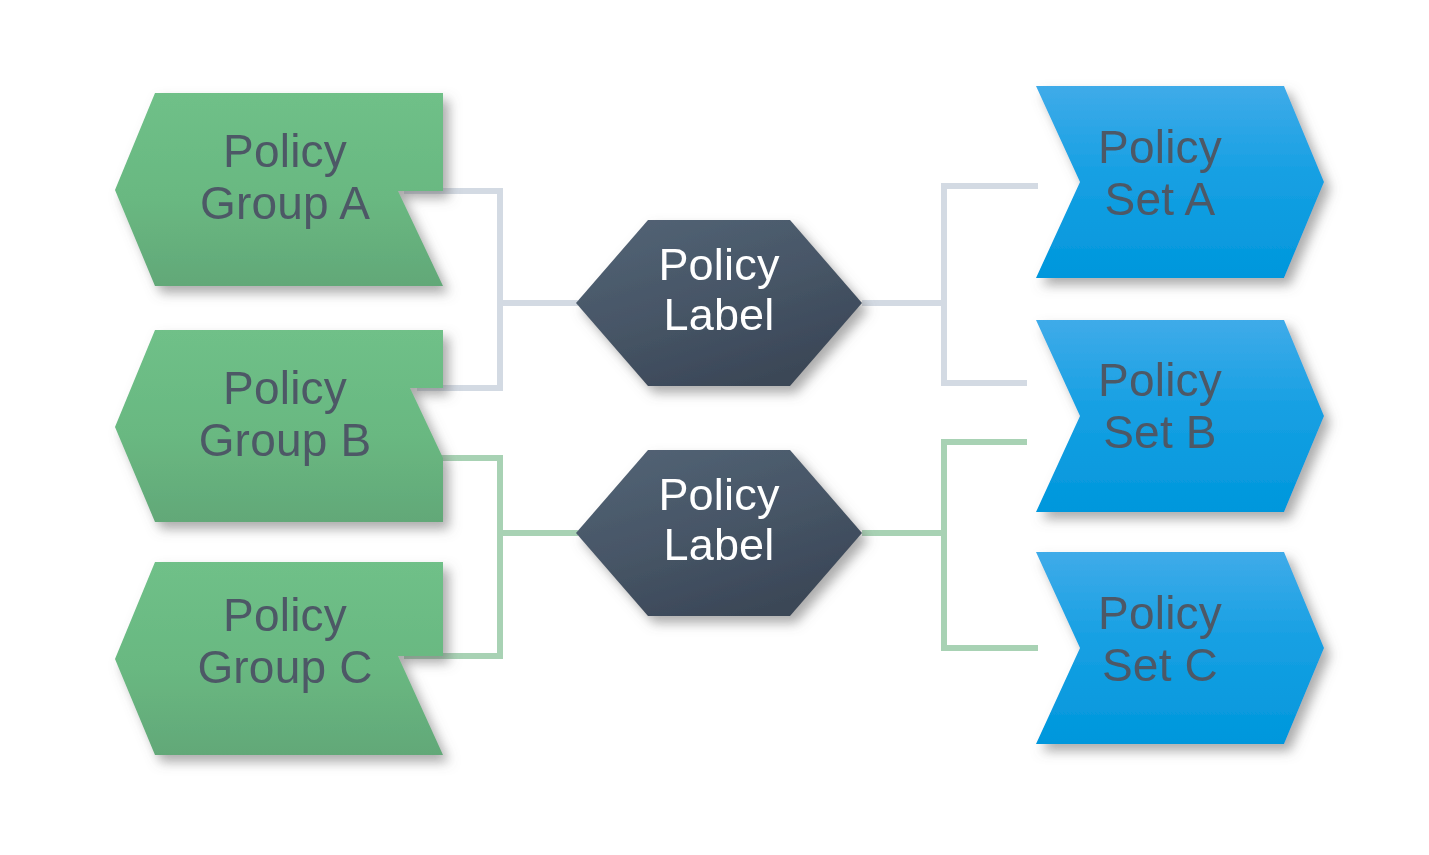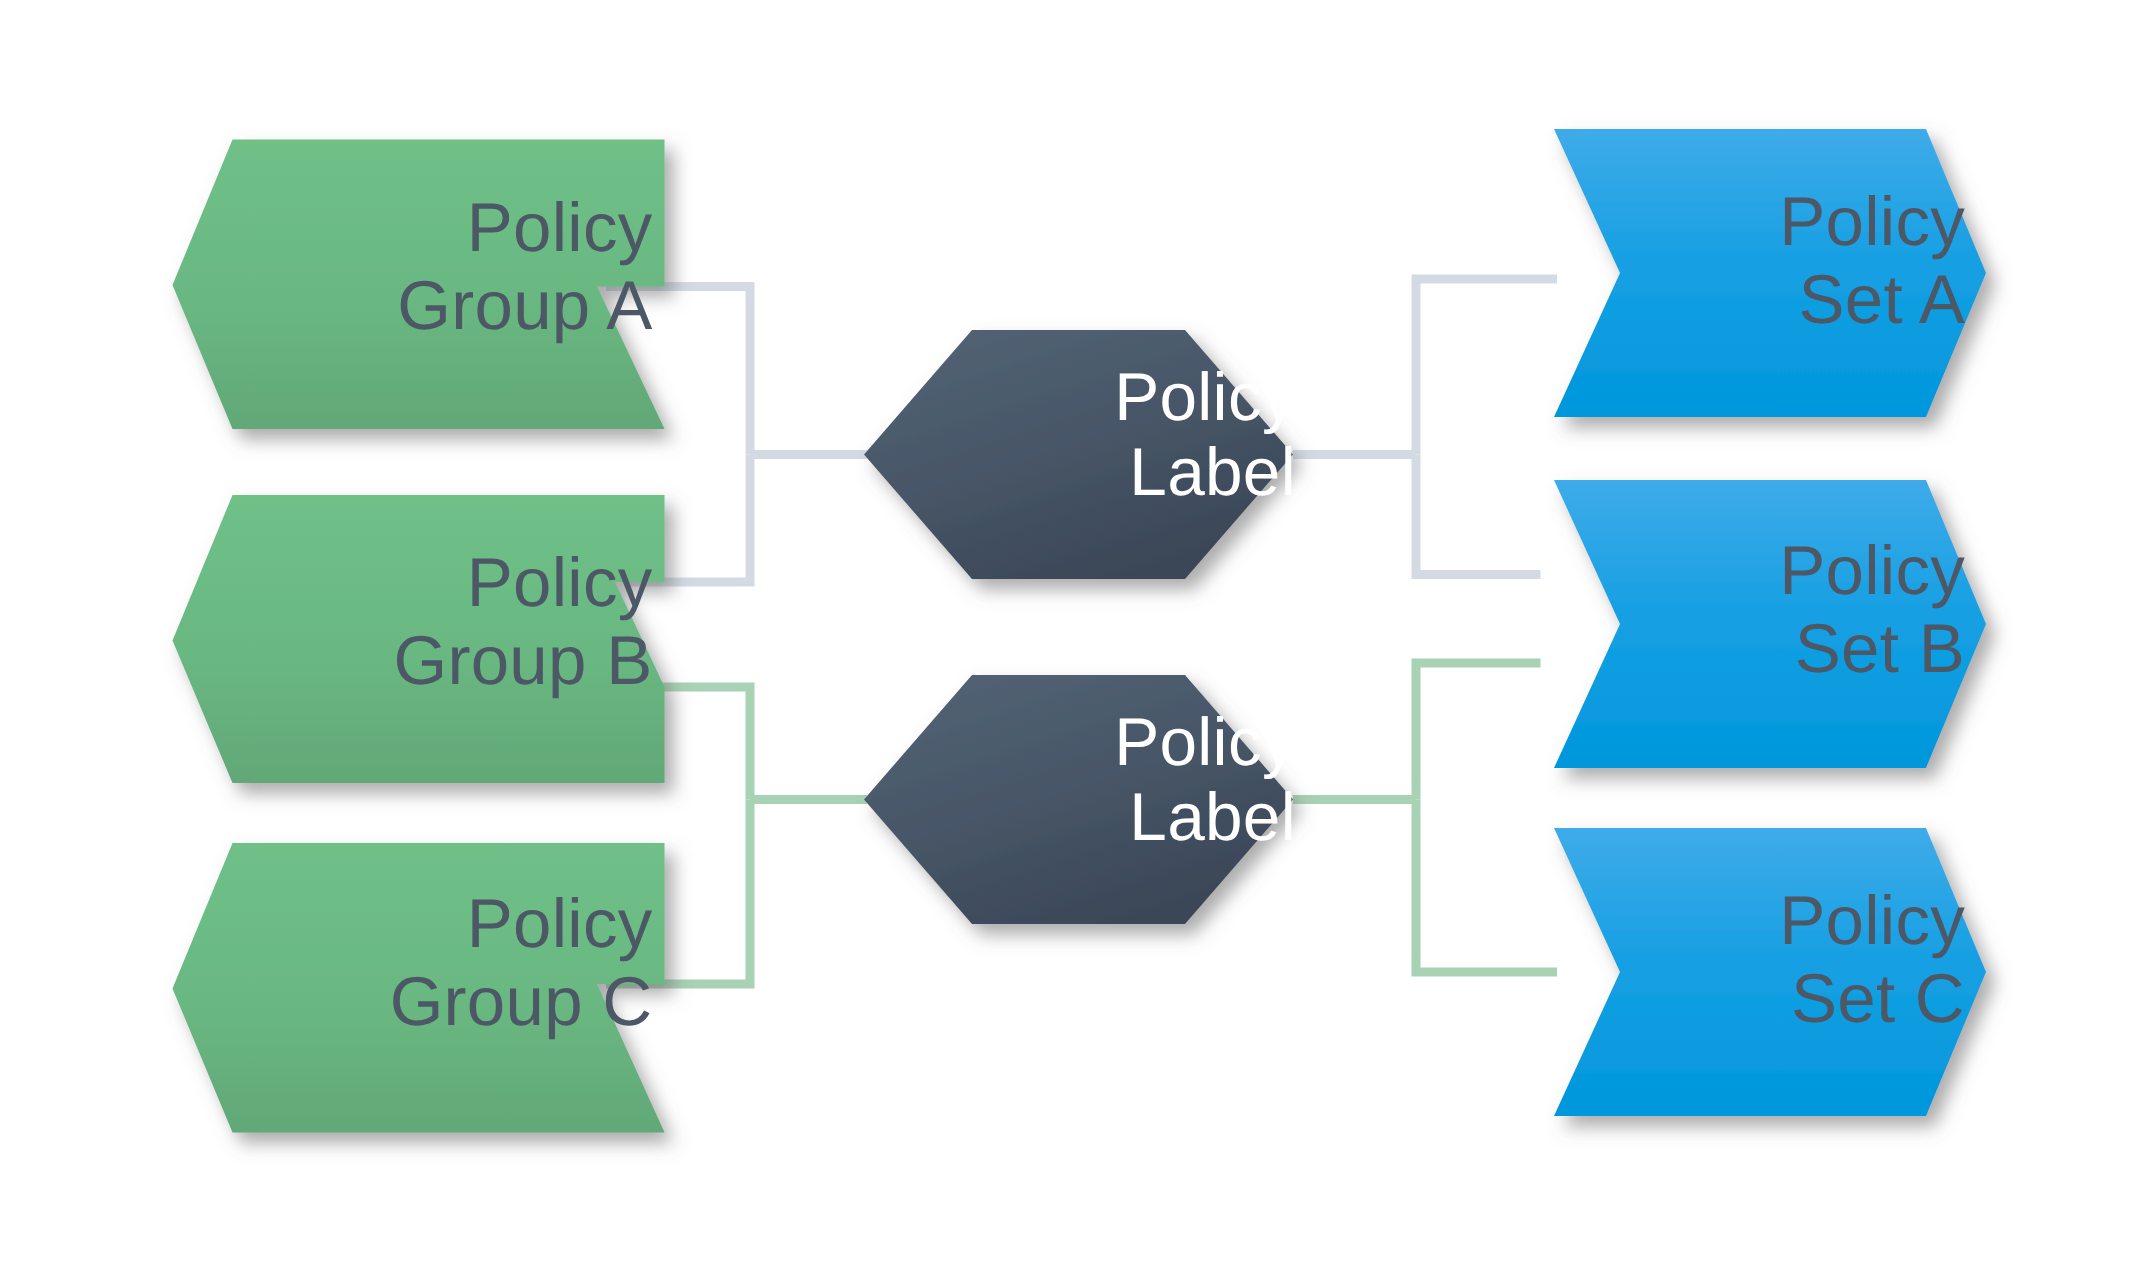--- a/index.html
+++ b/index.html
@@ -19,21 +19,21 @@
   }
   #diagram-svg {
     position: absolute;
     top: 0;
     left: 0;
     width: 1429px;
     height: 855px;
   }
   .node-label {
     position: absolute;
-    text-align: right;
+    text-align: center;
     line-height: 1.12;
     pointer-events: none;
     white-space: pre-line;
   }
   .chevron-label {
     font-size: 46px;
     color: #4d5866;
     letter-spacing: 0.2px;
   }
   .hex-label {

